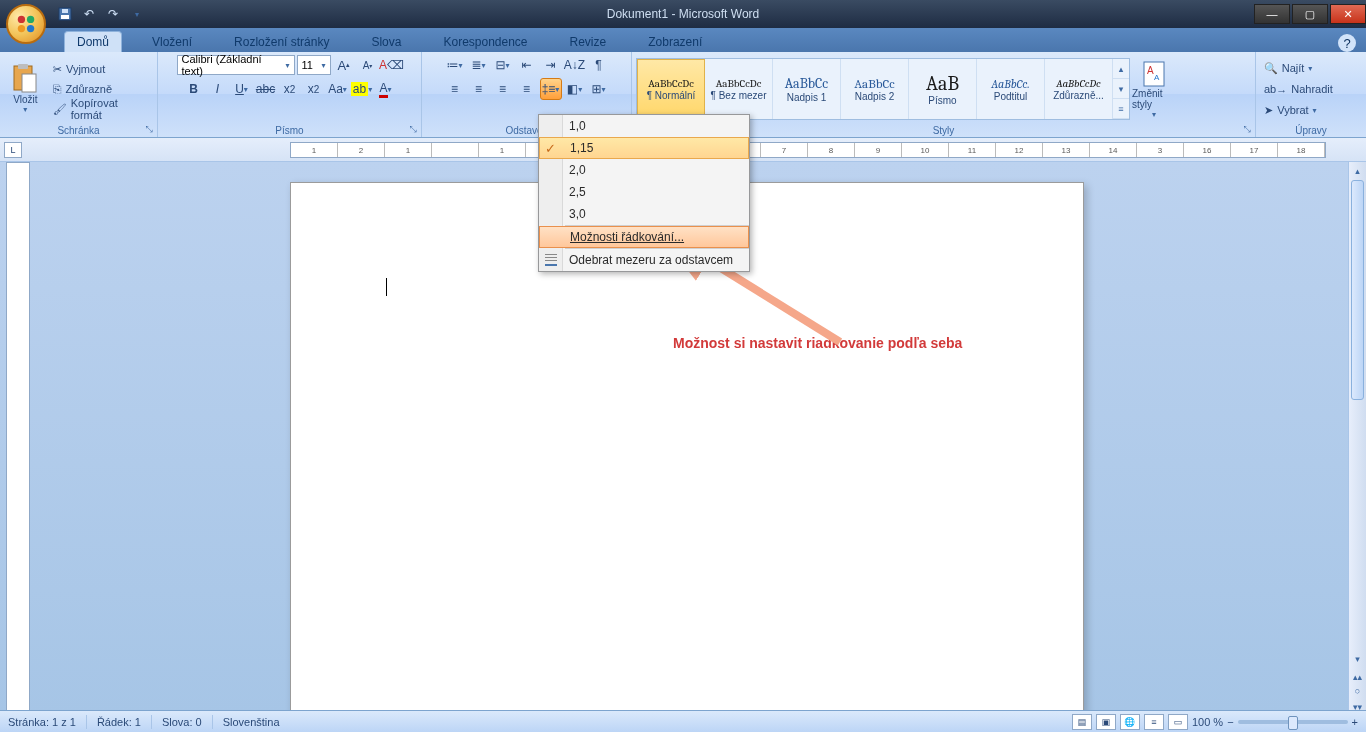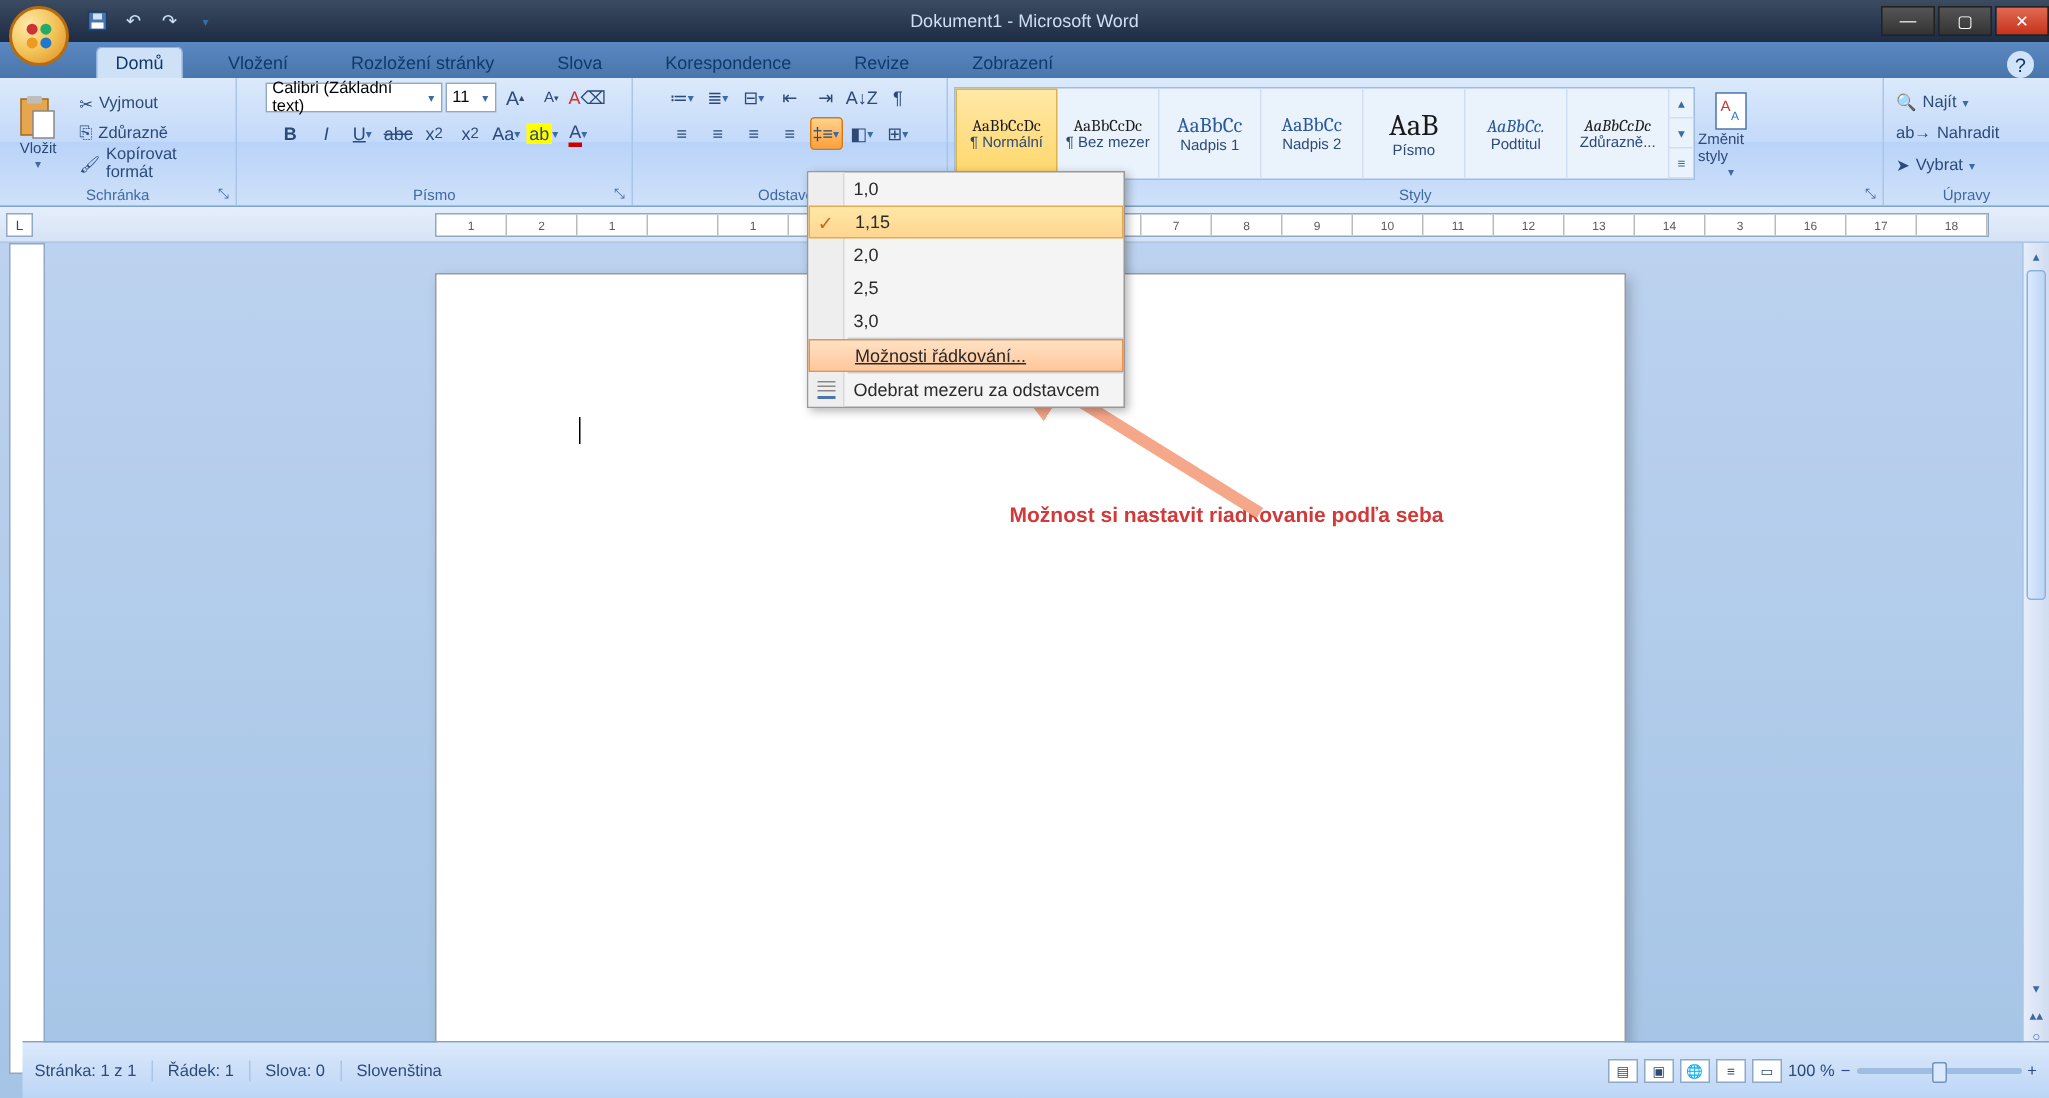--- a/index.html
+++ b/index.html
@@ -74,21 +74,21 @@
 .cursor { position: absolute; left: 95px; top: 95px; width: 1px; height: 18px; background: #000; }
 .annotation { position: absolute; color: #d23a3a; font-weight: bold; font-size: 14px; }
 .arrow { position: absolute; }
 
 
 .vscroll { position: absolute; right: 0; top: 0; bottom: 0; width: 18px; background: linear-gradient(90deg,#e7eefb,#d0ddf0); border-left: 1px solid #a9c5e8; }
 .vscroll .thumb { position: absolute; top: 18px; height: 220px; left: 2px; right: 2px; background: linear-gradient(90deg,#dce9fd,#bcd5f6); border: 1px solid #8ab1de; border-radius: 3px; }
 .vscroll .arr { height: 18px; display: flex; align-items: center; justify-content: center; font-size: 9px; color: #3e6aa3; }
 
 
-.statusbar { position: absolute; left: 15px; right: 0; bottom: 0; height: 38px; background: linear-gradient(#dbe9fb,#bcd5f6); border-top: 1px solid #7da4ce; font-size: 11px; color: #2b4a78; display: flex; align-items: center; padding: 0 8px; gap: 10px; }
+.statusbar { position: absolute; left: 0; right: 0; bottom: 0; height: 22px; background: linear-gradient(#dbe9fb,#bcd5f6); border-top: 1px solid #7da4ce; font-size: 11px; color: #2b4a78; display: flex; align-items: center; padding: 0 8px; gap: 10px; }
 .statusbar .sep { width: 1px; height: 14px; background: #a9c5e8; }
 .statusbar .right { margin-left: auto; display: flex; align-items: center; gap: 4px; }
 .view-btn { width: 20px; height: 16px; border: 1px solid #8fa8c7; background: #fff; font-size: 9px; display: flex; align-items: center; justify-content: center; }
 .zoom-slider { width: 110px; height: 4px; background: #9fbde0; position: relative; border-radius: 2px; }
 .zoom-slider::after { content: ""; position: absolute; left: 50%; top: -4px; width: 8px; height: 12px; background: #dce9fd; border: 1px solid #6f93bd; border-radius: 2px; transform: translateX(-50%); }
 </style>
 </head>
 <body>
 
 <div class="titlebar">

